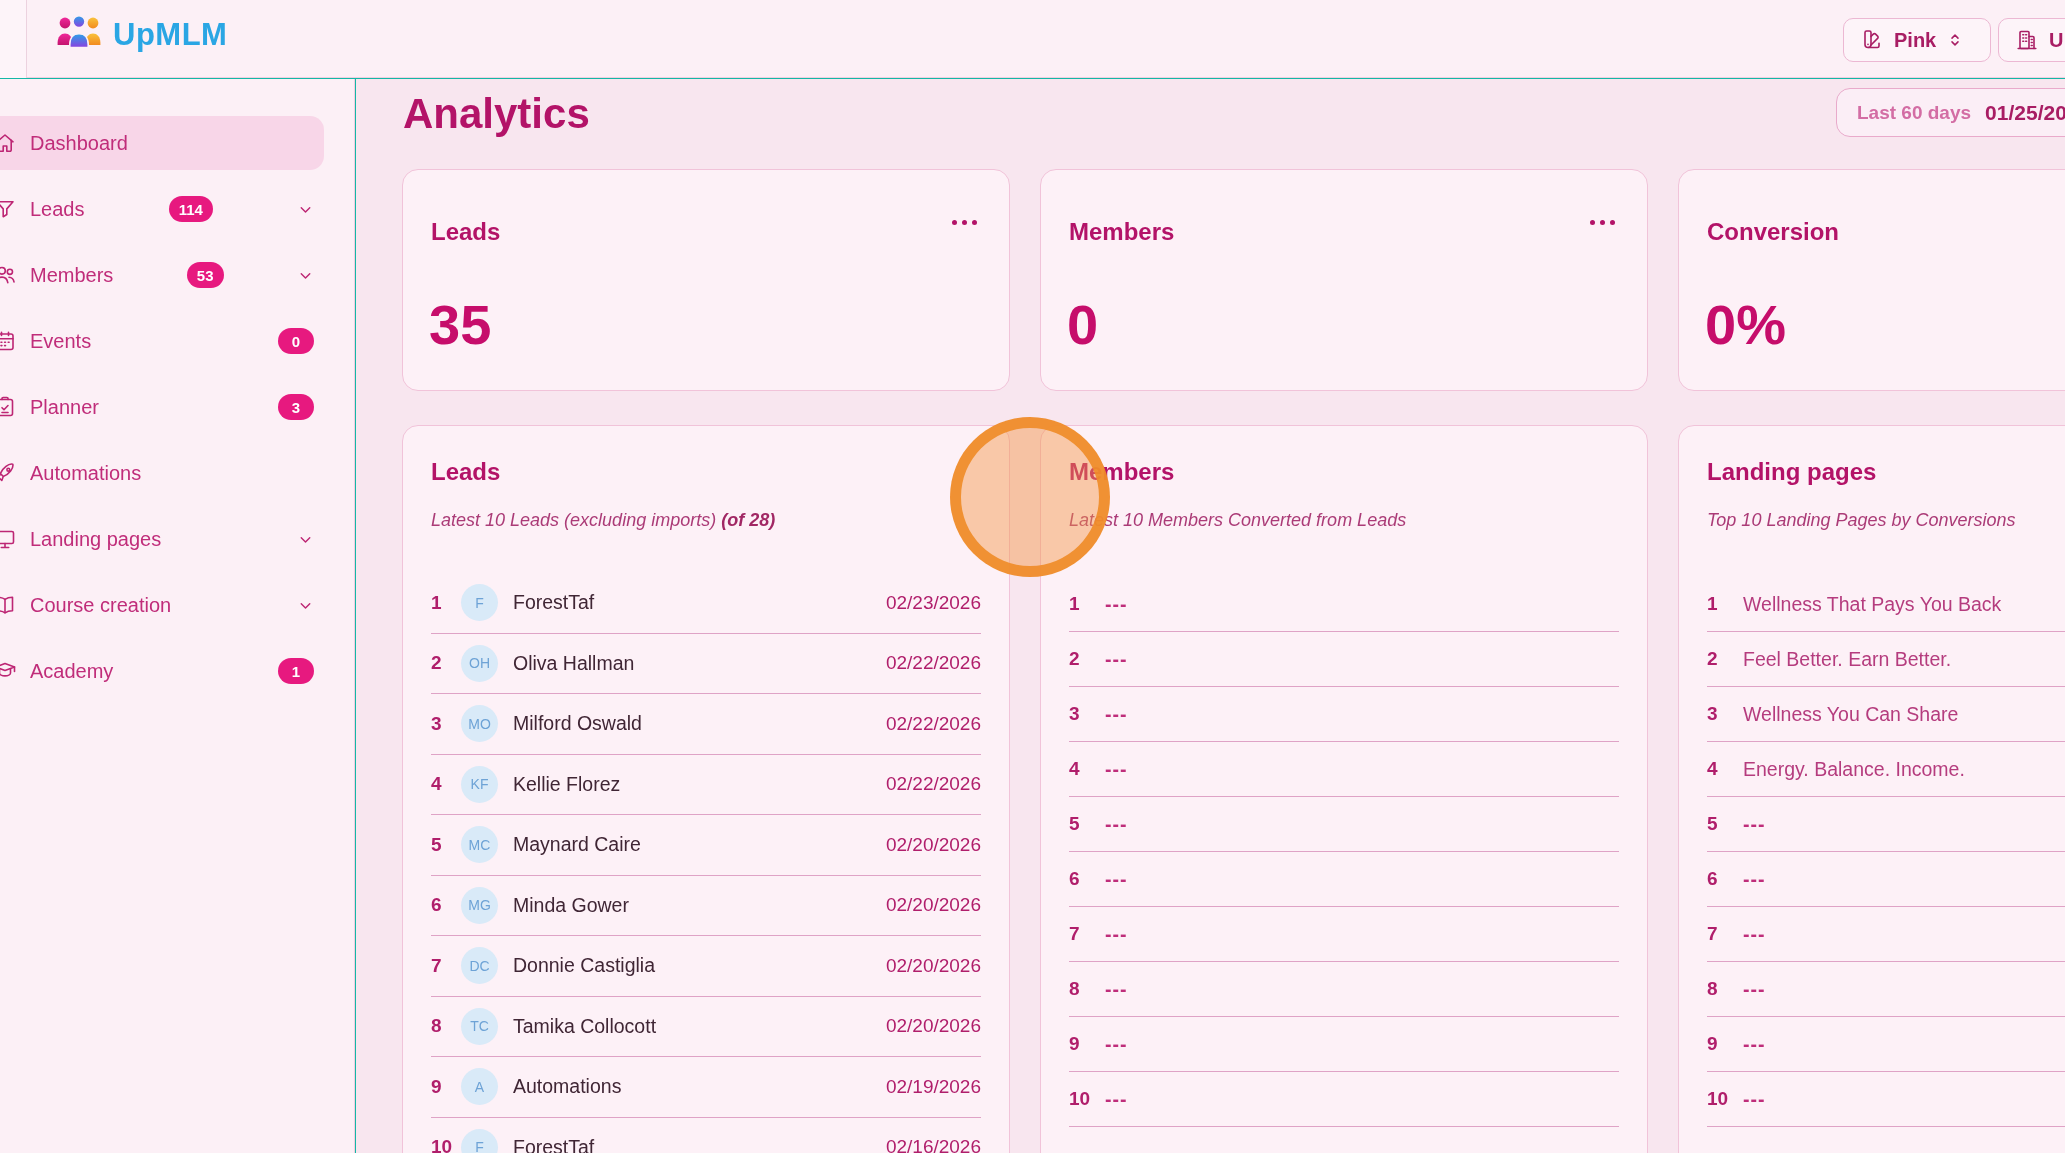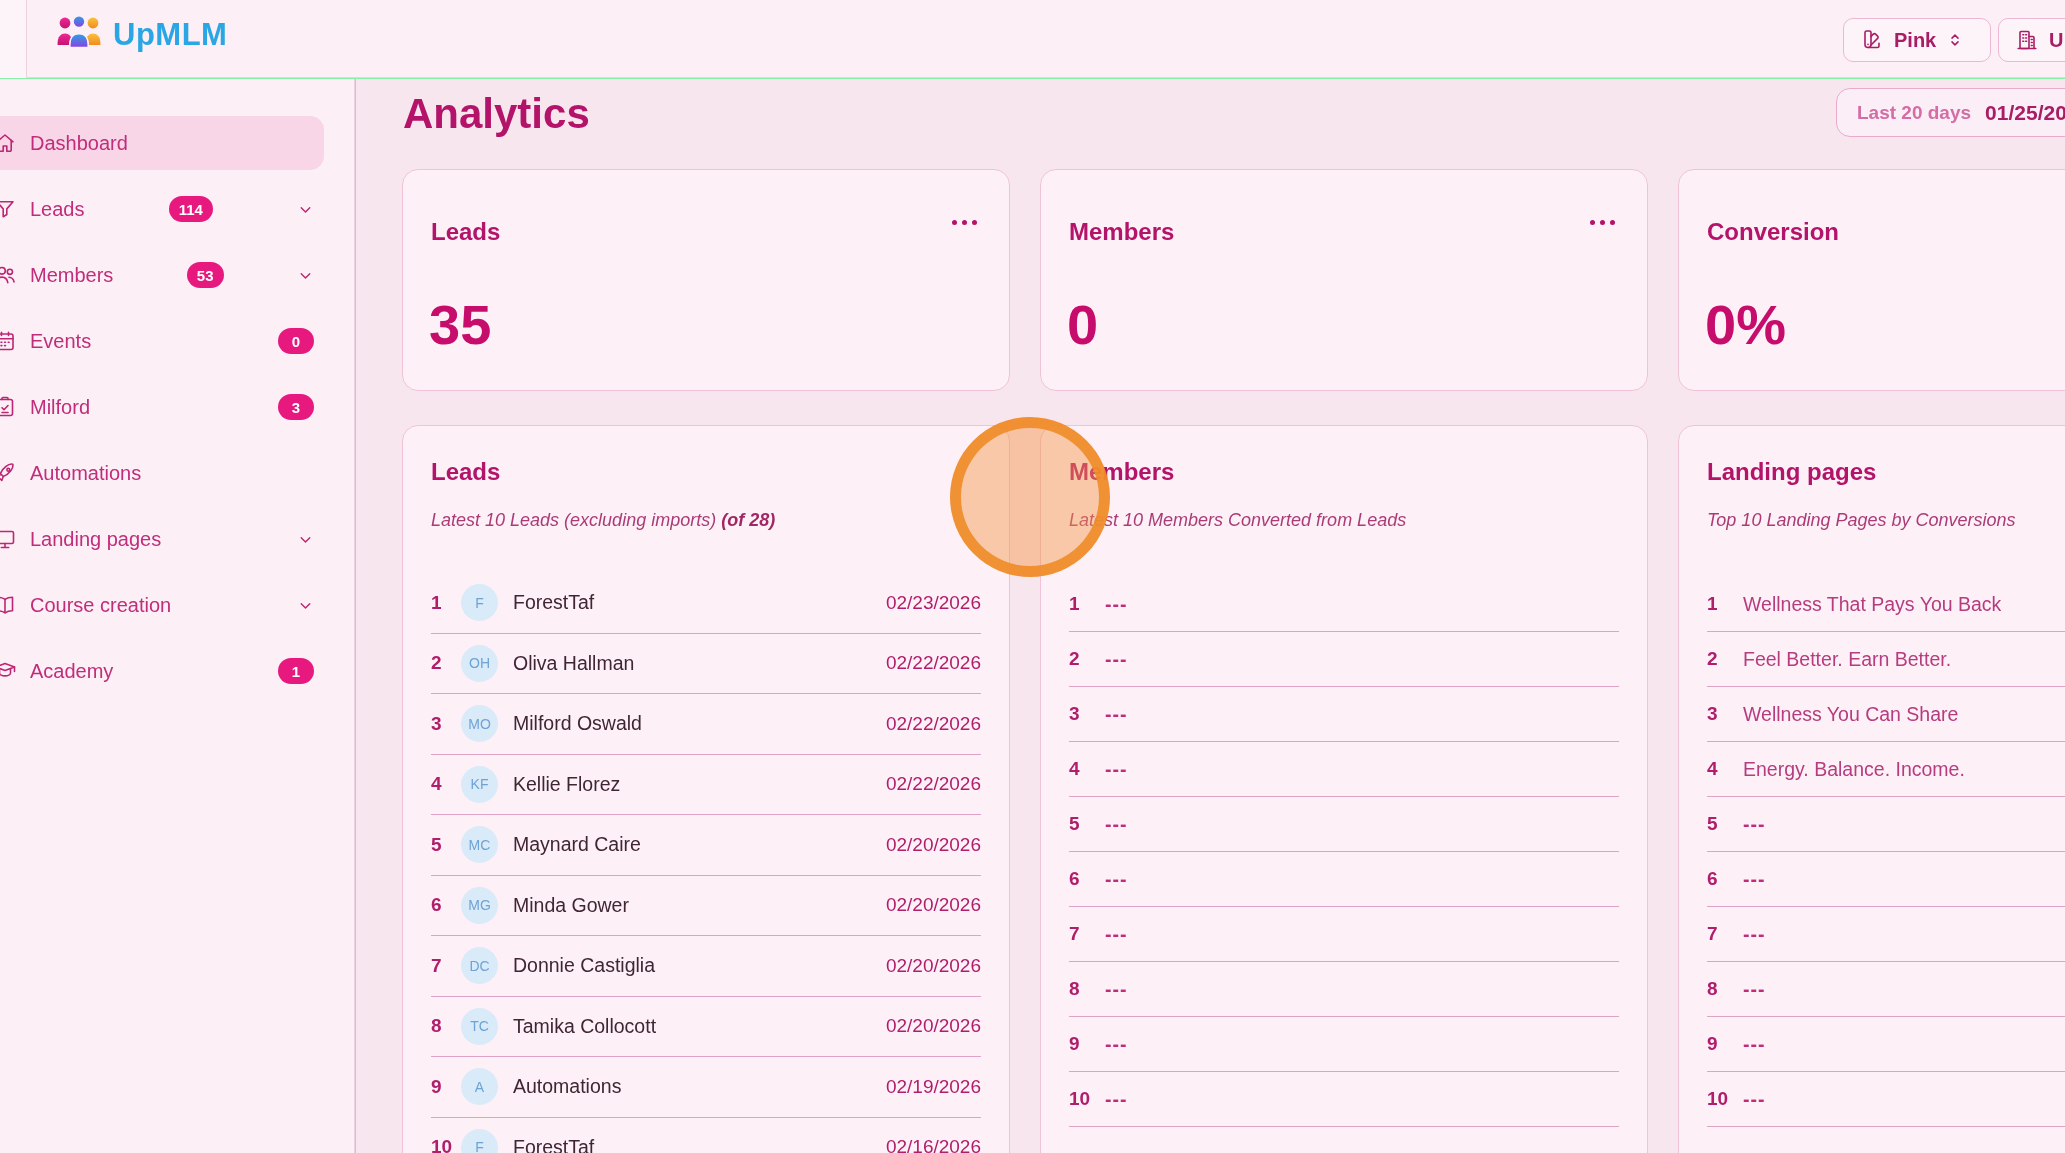--- a/index.html
+++ b/index.html
@@ -1,17 +1,17 @@
 <!DOCTYPE html>
 <html><head>
 <meta charset="utf-8">
 <style>
   html,body{margin:0;padding:0;background:#e9e0e6;}
   *{box-sizing:border-box;font-family:"Liberation Sans","DejaVu Sans",sans-serif;}
-  #screen{position:relative;width:2065px;height:1153px;overflow:hidden;background:#86efac;}
+  #screen{position:relative;width:2065px;height:1153px;overflow:hidden;background:#14b8a6;}
 
   
   .header{position:absolute;left:0;top:0;width:2065px;height:78px;background:#fcf0f6;border-bottom:1px solid #f0cfe0;z-index:5;}
   .header-rail{position:absolute;left:0;top:0;width:27px;height:78px;background:#fdf4f9;border-right:1px solid #ecd2df;}
   .logo{position:absolute;left:55px;top:13px;display:flex;align-items:center;gap:10px;}
   .logo svg{display:block;}
   .logo-text{font-size:31px;font-weight:bold;color:#2aa6e4;letter-spacing:.5px;}
   .hdr-btn{position:absolute;top:18px;height:44px;display:flex;align-items:center;gap:10px;padding:0 16px;
            border:1px solid #ecb8d3;border-radius:10px;background:#fdf4f9;color:#a81d64;font-size:20px;font-weight:bold;}
   .hdr-btn svg{flex:none;}
@@ -260,21 +260,21 @@
           <span class="nav-label">Events</span>
           <span class="badge">0</span>
 
         </div>
         <div class="nav-item">
           <span class="nav-icon">
             <svg>
               <use href="#i-clipboard" xlink:href="#i-clipboard"></use>
             </svg>
           </span>
-          <span class="nav-label">Milford</span>
+          <span class="nav-label">Planner</span>
           <span class="badge">3</span>
 
         </div>
         <div class="nav-item">
           <span class="nav-icon">
             <svg>
               <use href="#i-rocket" xlink:href="#i-rocket"></use>
             </svg>
           </span>
           <span class="nav-label">Automations</span>
@@ -314,21 +314,21 @@
           <span class="badge">1</span>
 
         </div>
       </div>
   </div>
 
   <div class="main">
     <div class="page-title">Analytics</div>
 
     <div class="date-range">
-      <span class="date-preset">Last 20 days</span>
+      <span class="date-preset">Last 60 days</span>
       <span class="date-value">01/25/20</span>
     </div>
 
     <div class="card stat-card col-1">
       <div class="card-title">Leads</div>
       <div class="card-menu">
           <i></i>
           <i></i>
           <i></i>
         </div>

